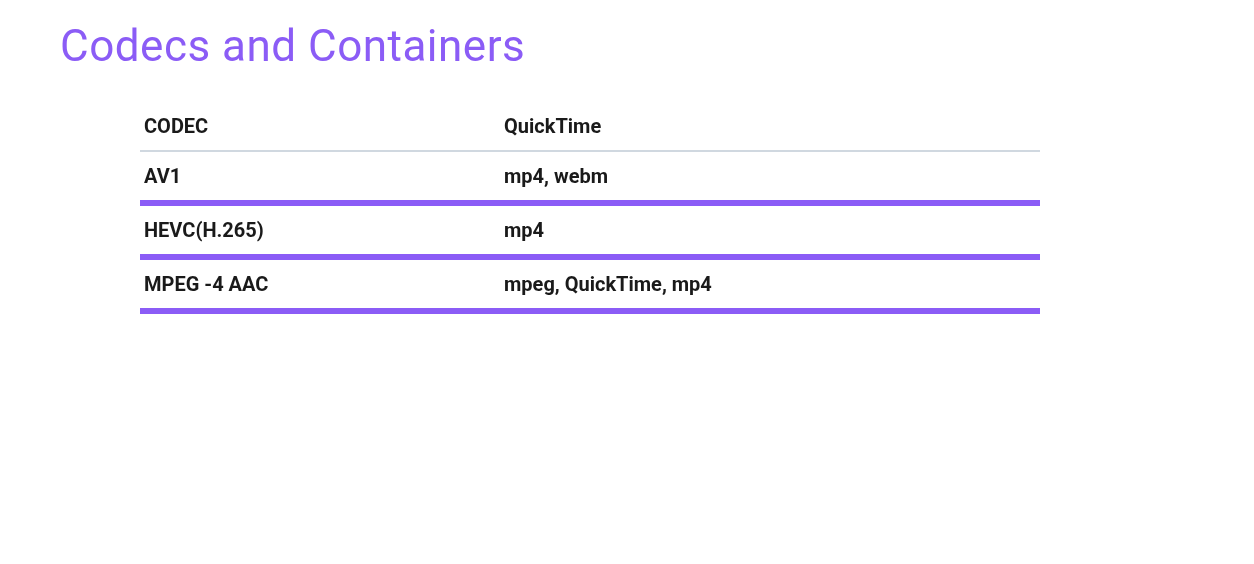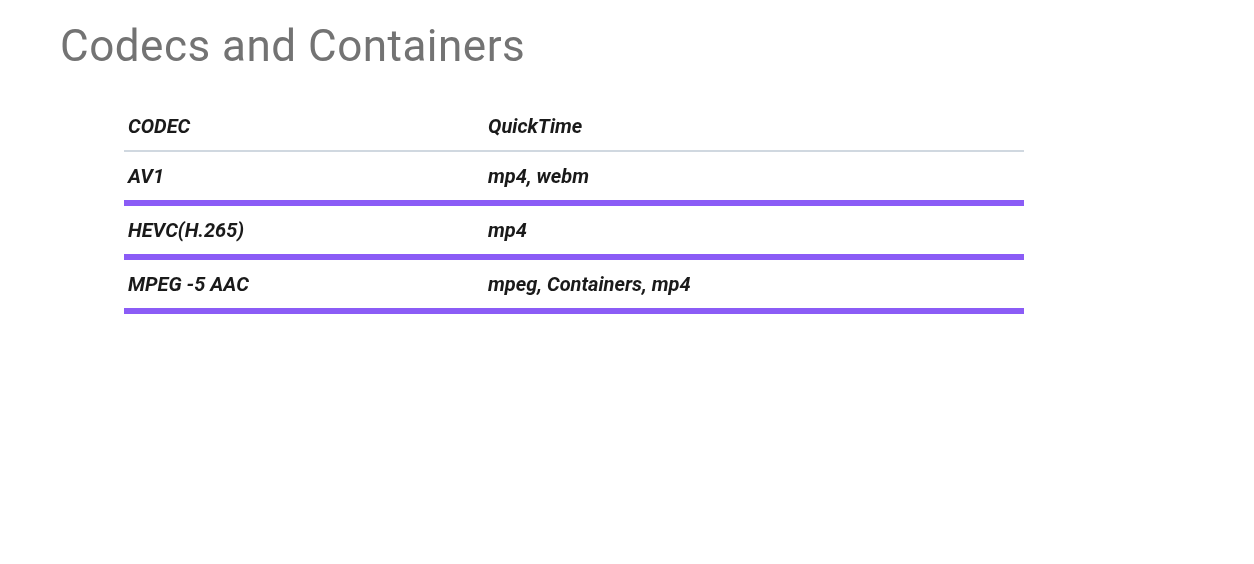--- a/index.html
+++ b/index.html
@@ -9,28 +9,27 @@
     }
     body {
       font-family: -apple-system, BlinkMacSystemFont, "Segoe UI", Roboto, "Helvetica Neue", Arial, sans-serif;
       background: #fff;
       padding: 20px 60px;
       width: 1254px;
     }
     .title {
       font-size: 44px;
       font-weight: 400;
-      color: #737373;
+      color: #8b5cf6;
       margin-bottom: 30px;
       letter-spacing: 0.5px;
     }
     .table-container {
-      margin-left: 64px;
+      margin-left: 80px;
       width: 900px;
-      font-style: italic;
     }
     table {
       width: 100%;
       border-collapse: collapse;
     }
     th, td {
       text-align: left;
       padding: 12px 0 12px 4px;
       font-weight: 700;
       font-size: 20px;
@@ -63,18 +62,18 @@
     <tbody>
       <tr>
         <td>AV1</td>
         <td>mp4, webm</td>
       </tr>
       <tr>
         <td>HEVC(H.265)</td>
         <td>mp4</td>
       </tr>
       <tr>
-        <td>MPEG -5 AAC</td>
-        <td>mpeg, Containers, mp4</td>
+        <td>MPEG -4 AAC</td>
+        <td>mpeg, QuickTime, mp4</td>
       </tr>
     </tbody>
   </table>
 </div>
 
 </body></html>

